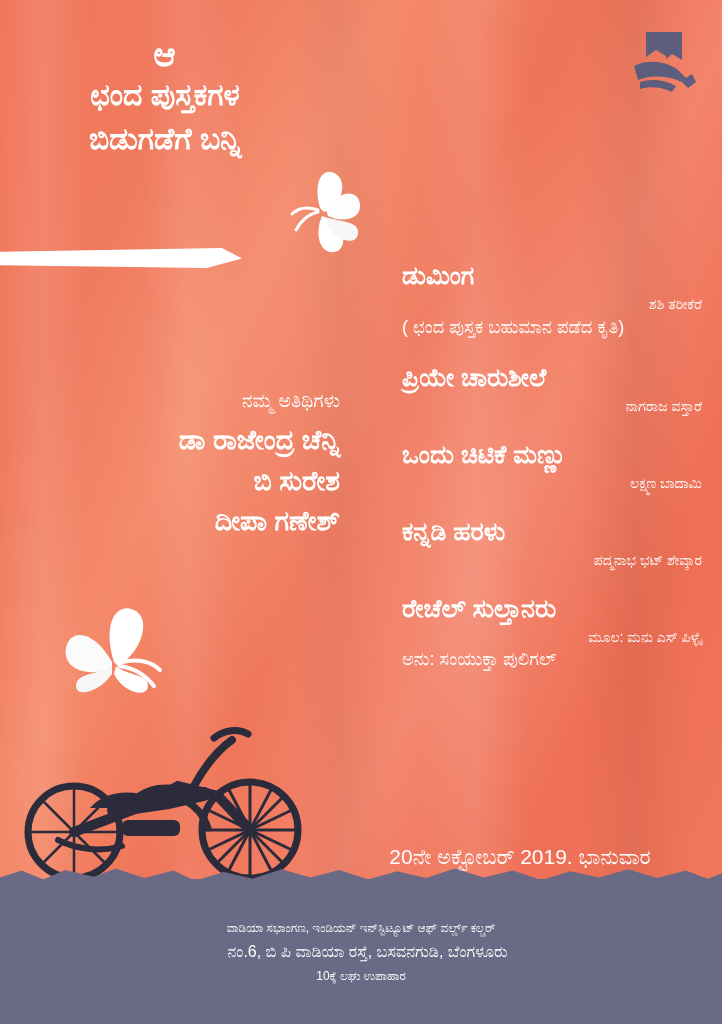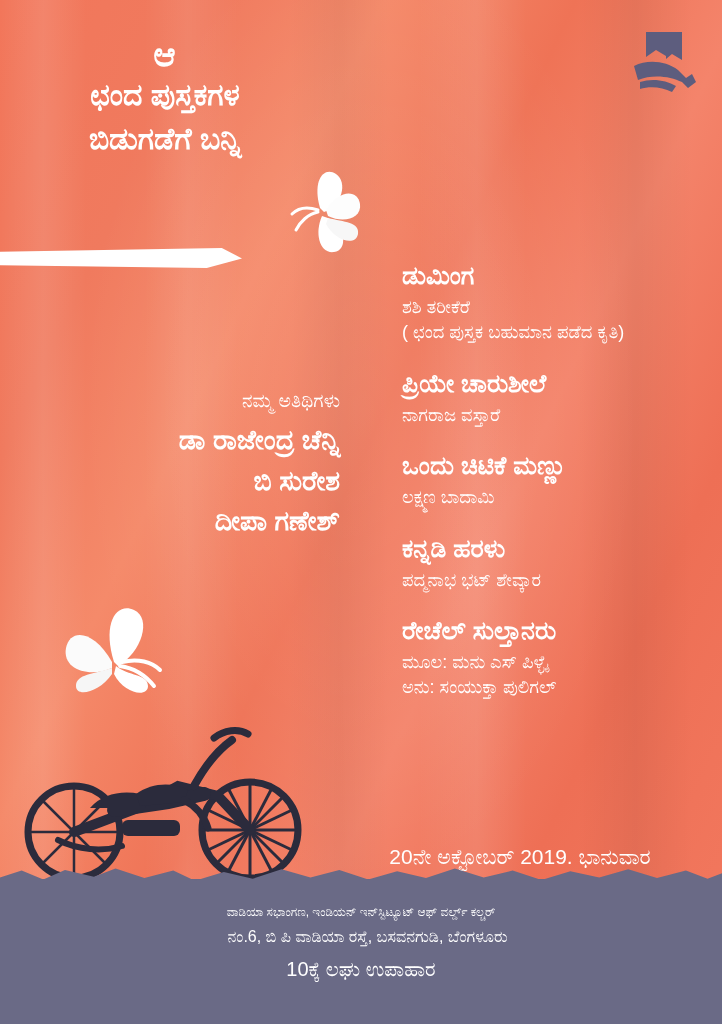--- a/index.html
+++ b/index.html
@@ -125,22 +125,23 @@
   .book {
     margin-bottom: 22px;
   }
   .book .title {
     font-size: 25px;
     font-weight: bold;
     line-height: 1.25;
     margin-bottom: 4px;
   }
   .book .author {
-    font-size: 18px;
+    font-size: 14px;
     line-height: 1.4;
+    text-align: right;
   }
   .book .note {
     font-size: 18px;
     line-height: 1.4;
   }
 
   
   .datetime {
     position: absolute;
     left: 340px;
@@ -156,21 +157,21 @@
   .footer-text {
     position: absolute;
     left: 0;
     right: 0;
     bottom: 36px;
     text-align: center;
     color: #ffffff;
   }
   .footer-text .f1 { font-size: 12px; line-height: 1.7; }
   .footer-text .f2 { font-size: 16px; line-height: 1.7; padding-left: 13px; }
-  .footer-text .f3 { font-size: 20px; line-height: 1.9; }
+  .footer-text .f3 { font-size: 12px; line-height: 1.9; }
 
   
   .butterfly-top {
     position: absolute;
     left: 262px;
     top: 160px;
     width: 110px;
     height: 110px;
   }
   .butterfly-big {

